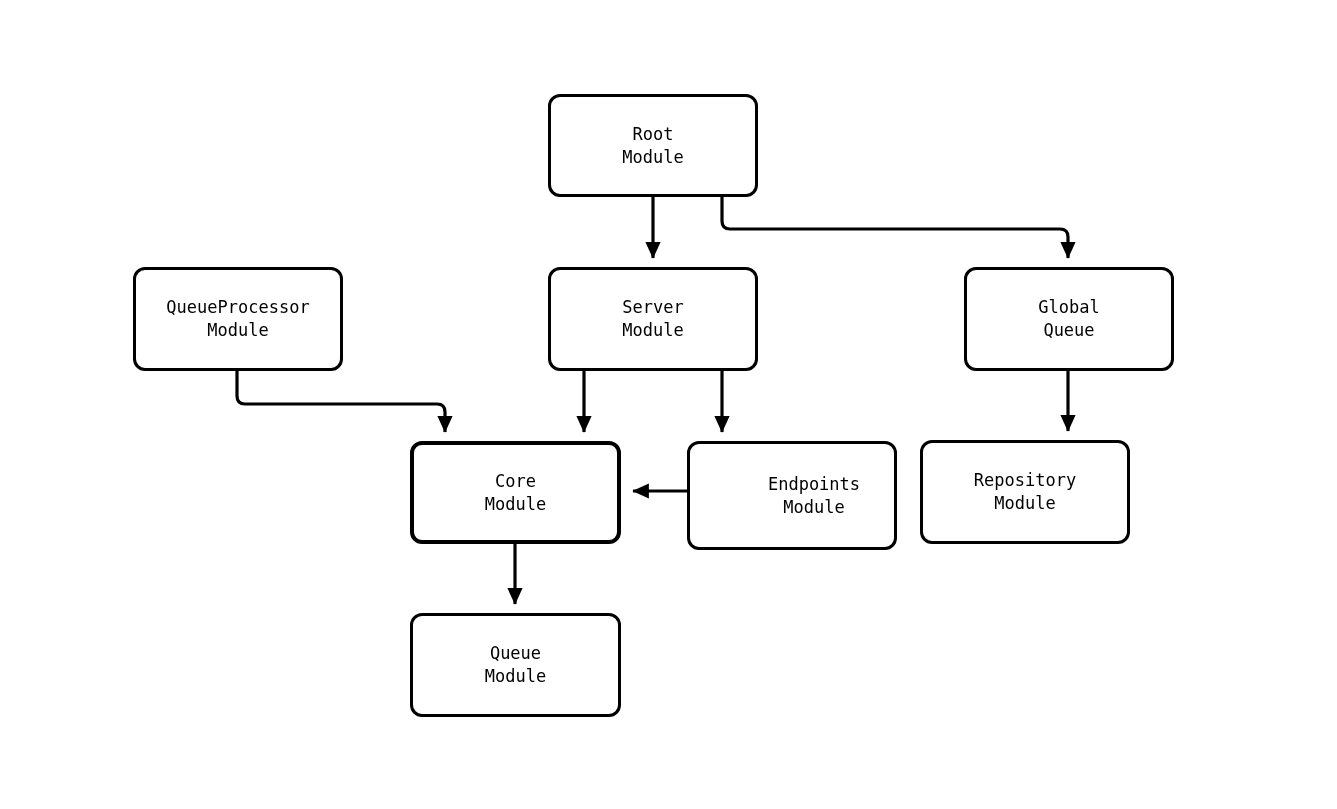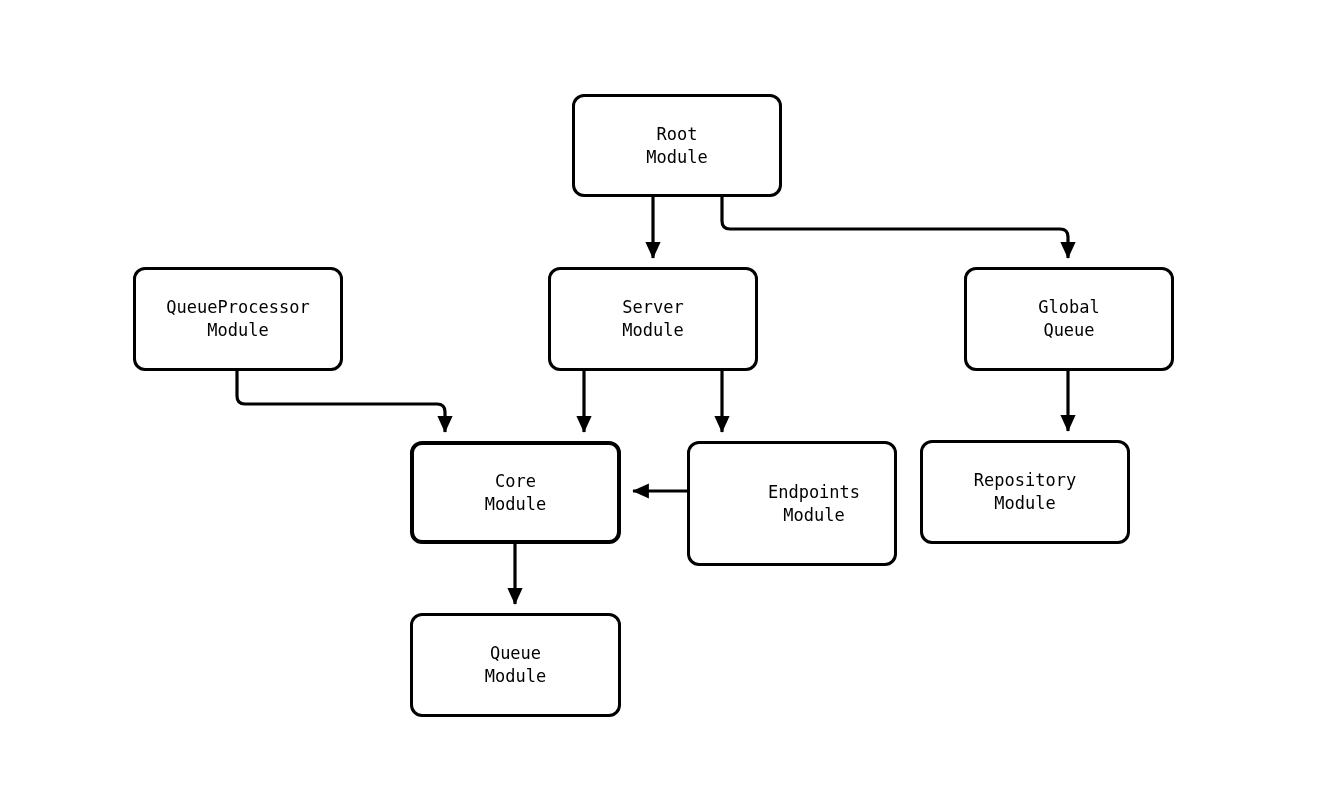--- a/index.html
+++ b/index.html
@@ -76,21 +76,21 @@
       <path marker-end="url(#arrow-head)" d="M 722 371 L 722 432"></path>
 
       <path marker-end="url(#arrow-head)" d="M 687 491 L 633 491"></path>
 
       <path marker-end="url(#arrow-head)" d="M 1068 371 L 1068 431"></path>
 
       <path marker-end="url(#arrow-head)" d="M 515 544 L 515 604"></path>
     </g>
   </svg>
 
-  <div class="node" style="left:548px; top:94px; width:210px; height:103px;margin-left:24px;">
+  <div class="node" style="left:548px; top:94px; width:210px; height:103px;">
     <span class="node-label">Root
 Module</span>
   </div>
 
   <div class="node" style="left:133px; top:267px; width:210px; height:104px;">
     <span class="node-label">QueueProcessor
 Module</span>
   </div>
 
   <div class="node" style="left:548px; top:267px; width:210px; height:104px;">
@@ -101,21 +101,21 @@
   <div class="node" style="left:964px; top:267px; width:210px; height:104px;">
     <span class="node-label">Global
 Queue</span>
   </div>
 
   <div class="node emphasis" style="left:410px; top:441px; width:211px; height:103px;">
     <span class="node-label">Core
 Module</span>
   </div>
 
-  <div class="node" style="left:687px; top:441px; width:210px; height:125px;padding-left:44px;">
+  <div class="node" style="left:687px; top:441px; width:210px; height:109px;padding-left:44px;">
     <span class="node-label">Endpoints
 Module</span>
   </div>
 
   <div class="node" style="left:920px; top:440px; width:210px; height:104px;">
     <span class="node-label">Repository
 Module</span>
   </div>
 
   <div class="node" style="left:410px; top:613px; width:211px; height:104px;">

